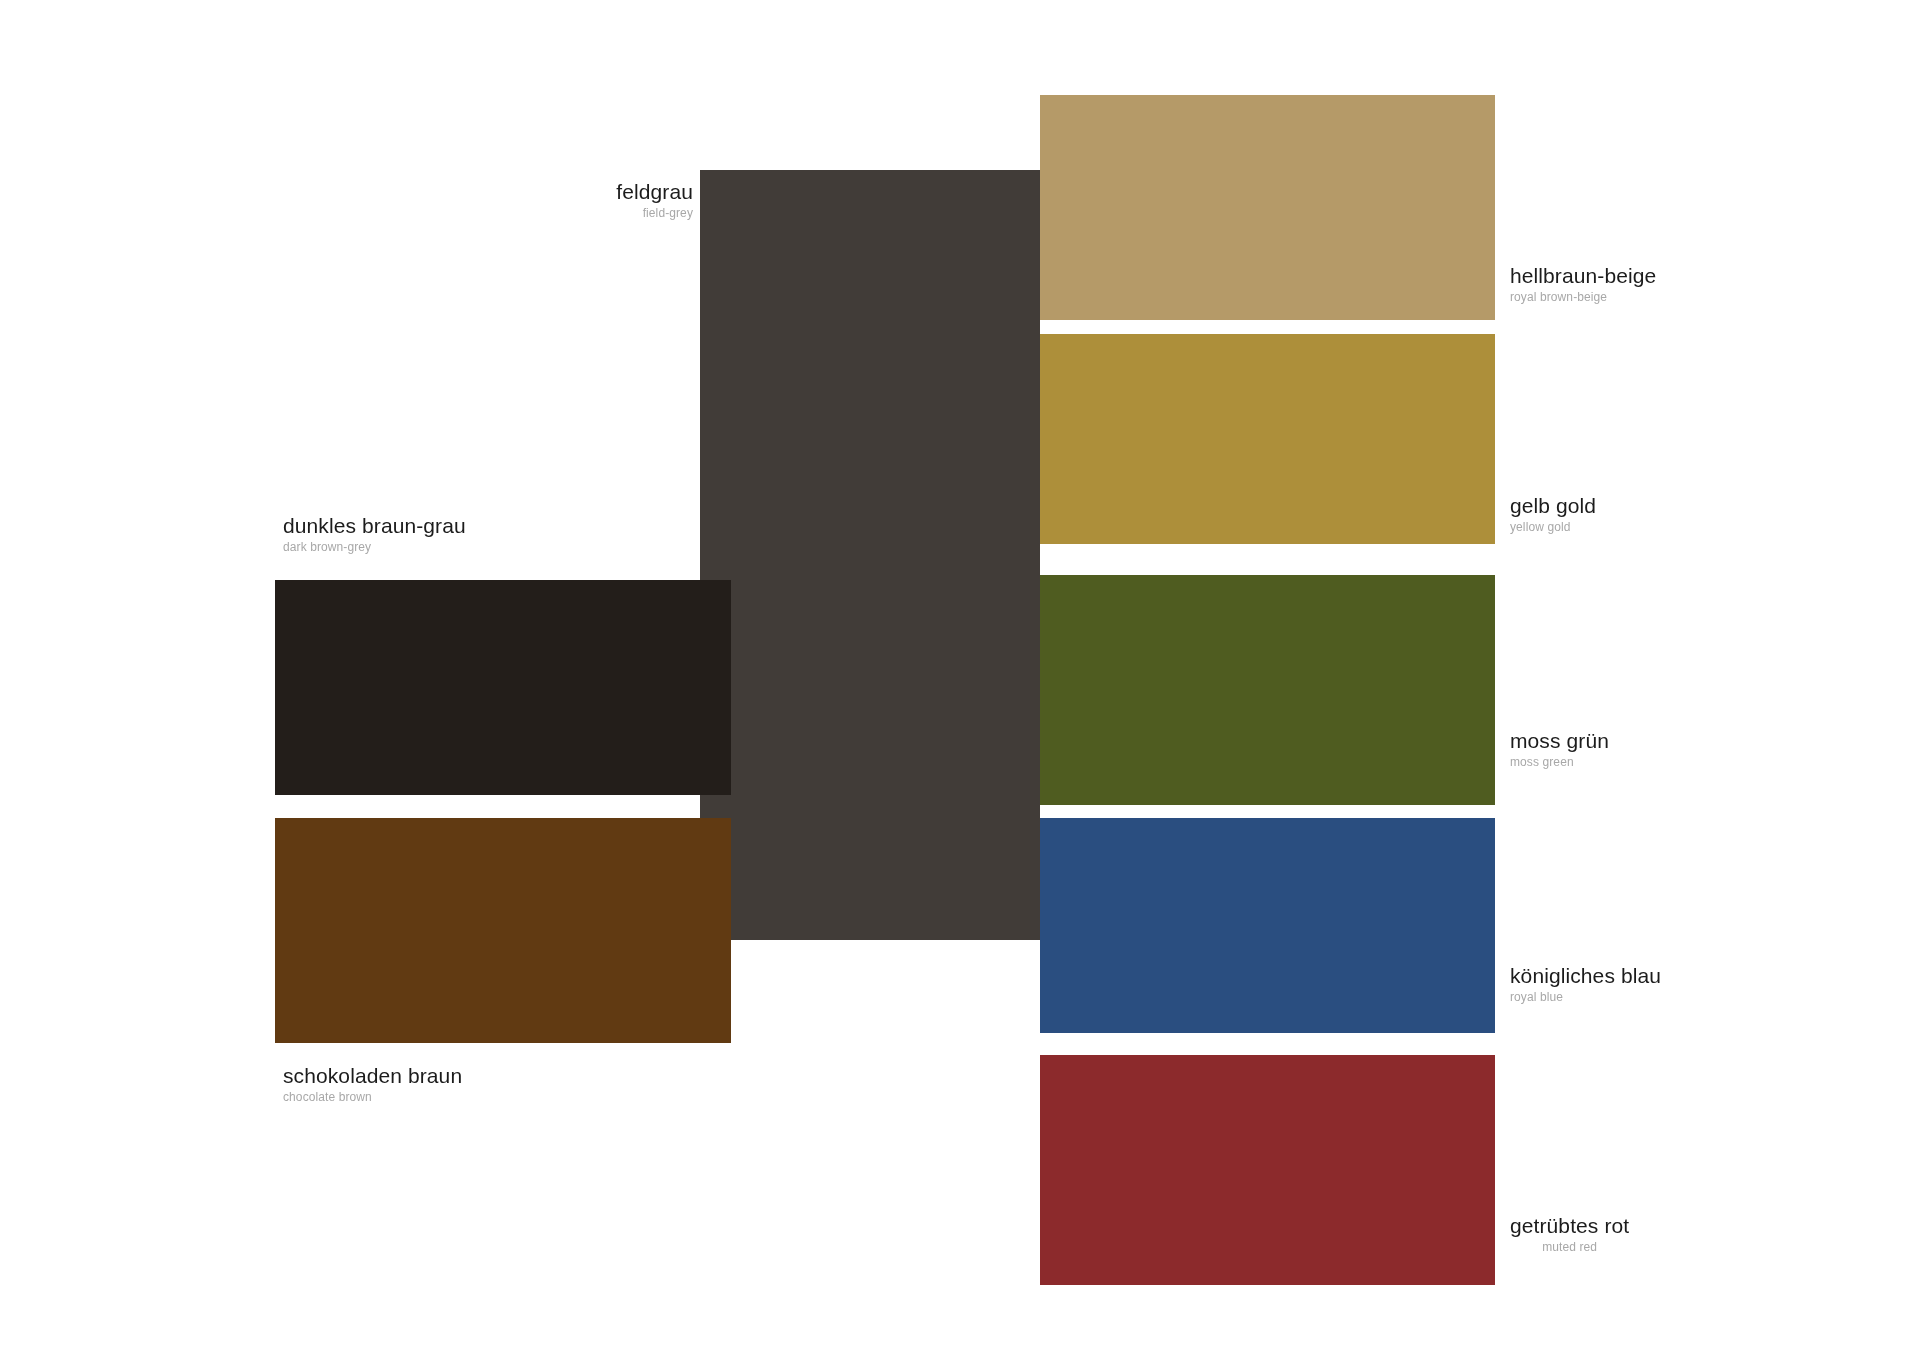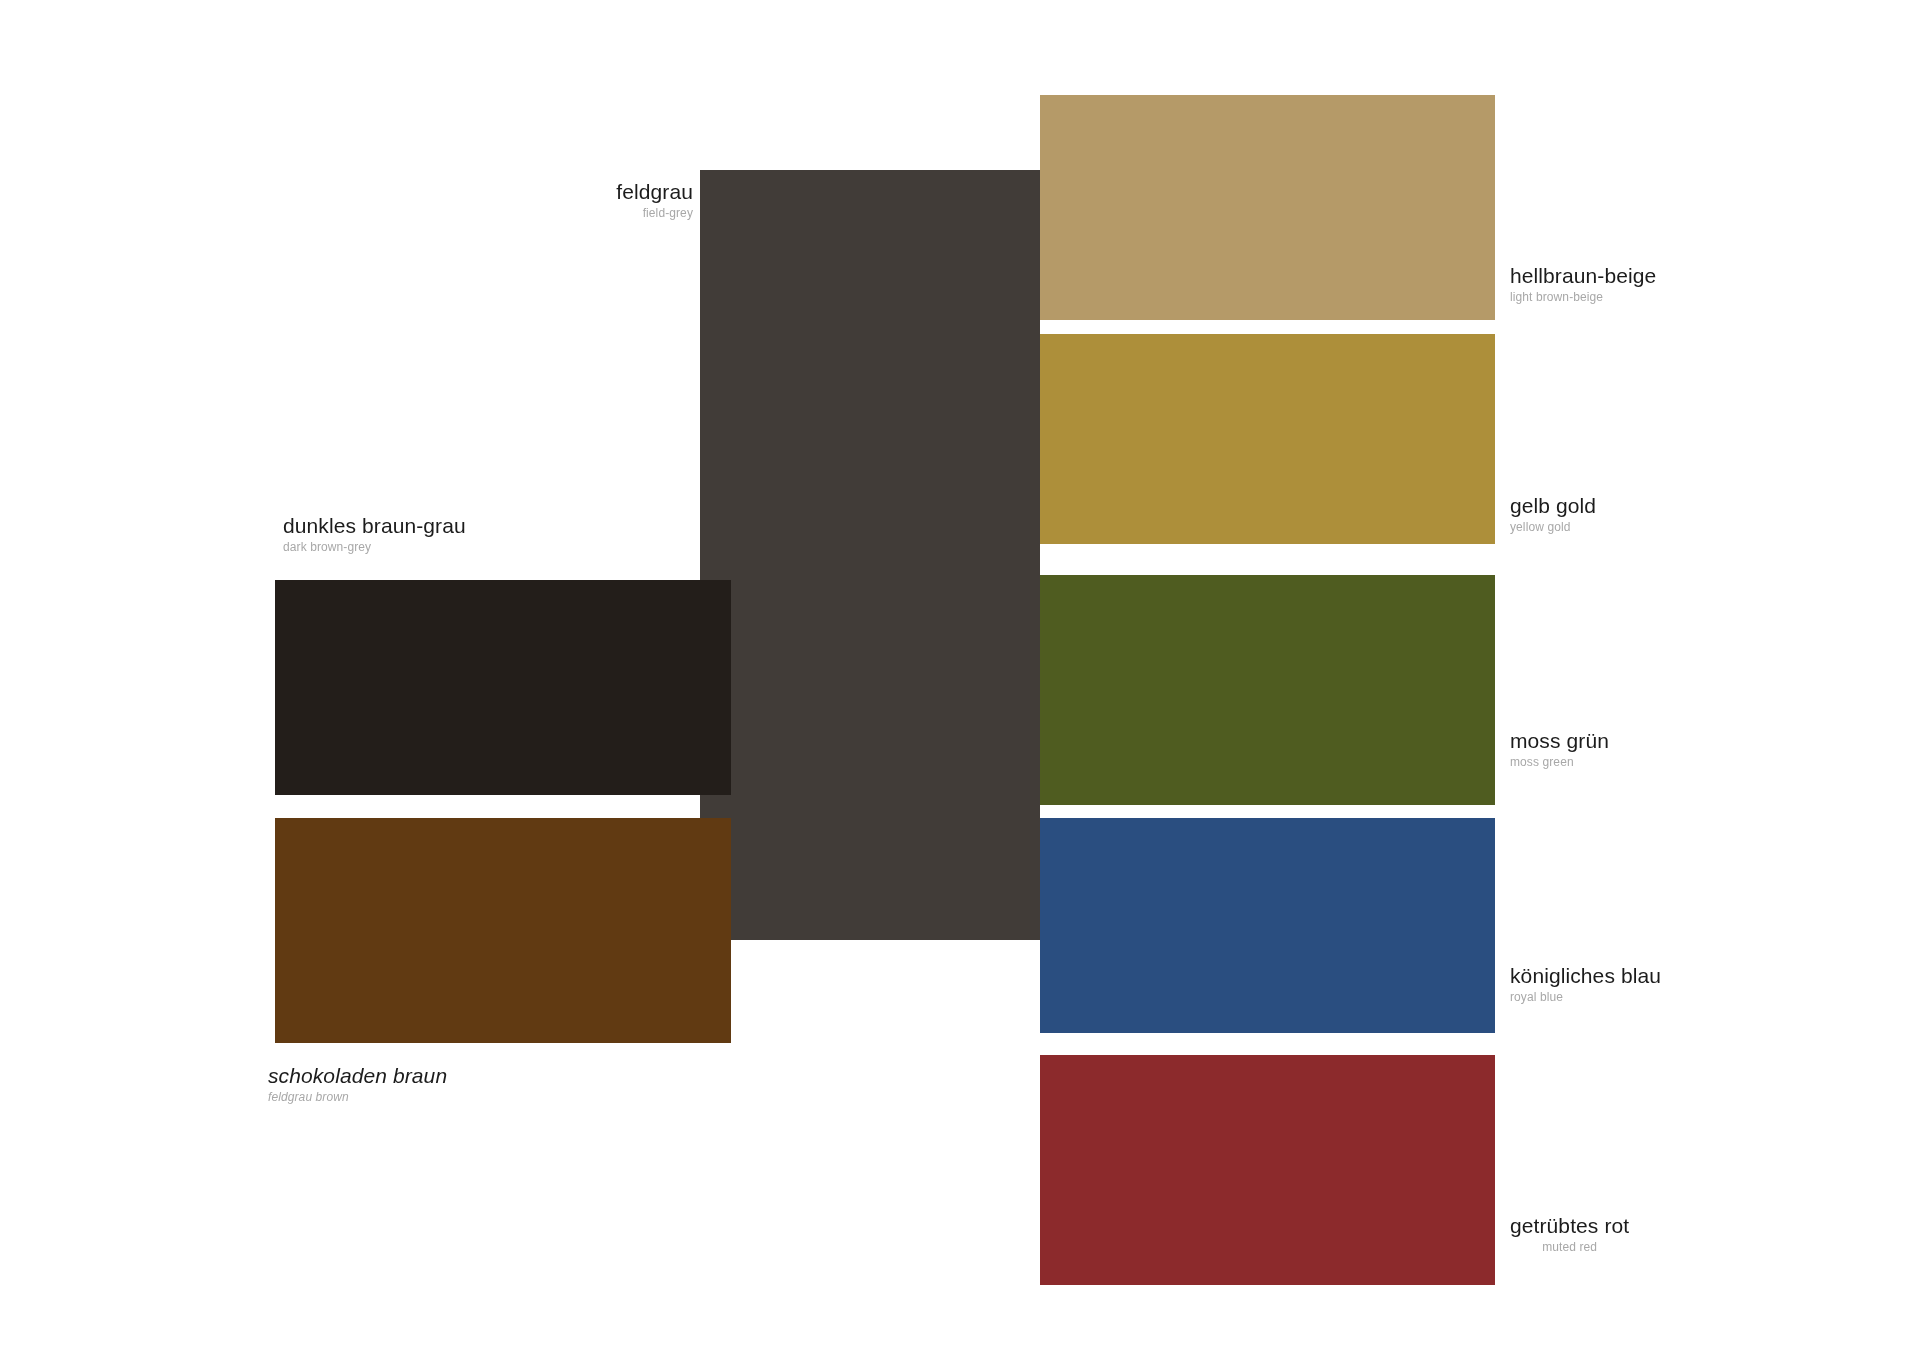--- a/index.html
+++ b/index.html
@@ -47,21 +47,21 @@
 
   <div class="label right-align" style="left:363px; top:178px; width:330px;">
     <span class="de">feldgrau</span>
     <span class="en">field-grey</span>
   </div>
 
   <div class="swatch" style="left:1040px; top:95px; width:455px; height:225px; background:#B59A68;"></div>
 
   <div class="label left-align" style="left:1510px; top:262px;">
     <span class="de">hellbraun-beige</span>
-    <span class="en">light brown-beige</span>
+    <span class="en">royal brown-beige</span>
   </div>
 
   <div class="swatch" style="left:1040px; top:334px; width:455px; height:210px; background:#AD8F3A;"></div>
 
   <div class="label left-align" style="left:1510px; top:492px;">
     <span class="de">gelb gold</span>
     <span class="en">yellow gold</span>
   </div>
 
   <div class="swatch" style="left:1040px; top:575px; width:455px; height:230px; background:#4F5C20;"></div>
@@ -87,18 +87,18 @@
 
   <div class="swatch" style="left:275px; top:580px; width:456px; height:215px; background:#231E1A;"></div>
 
   <div class="label left-align" style="left:283px; top:512px;">
     <span class="de">dunkles braun-grau</span>
     <span class="en">dark brown-grey</span>
   </div>
 
   <div class="swatch" style="left:275px; top:818px; width:456px; height:225px; background:#613A12;"></div>
 
-  <div class="label left-align" style="left:268px; top:1062px;font-style:italic;">
+  <div class="label left-align" style="left:283px; top:1062px;">
     <span class="de">schokoladen braun</span>
-    <span class="en">feldgrau brown</span>
+    <span class="en">chocolate brown</span>
   </div>
 
 </div>
 
 </body></html>

